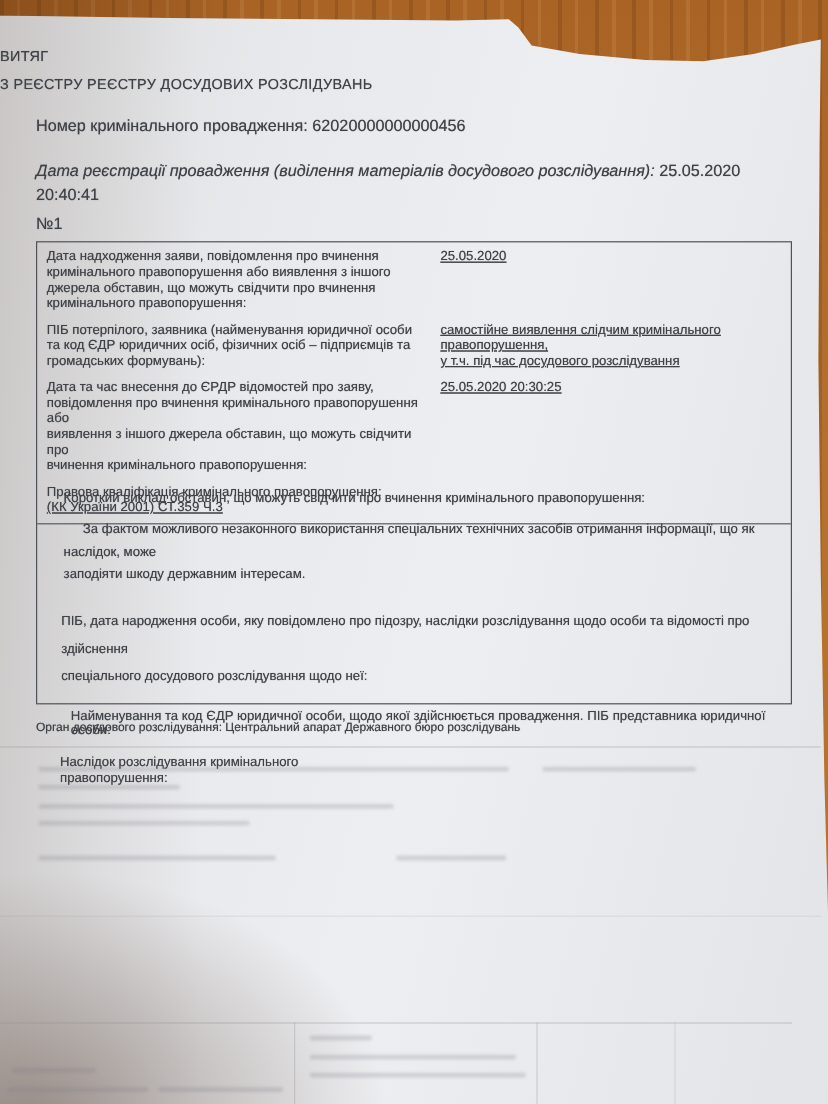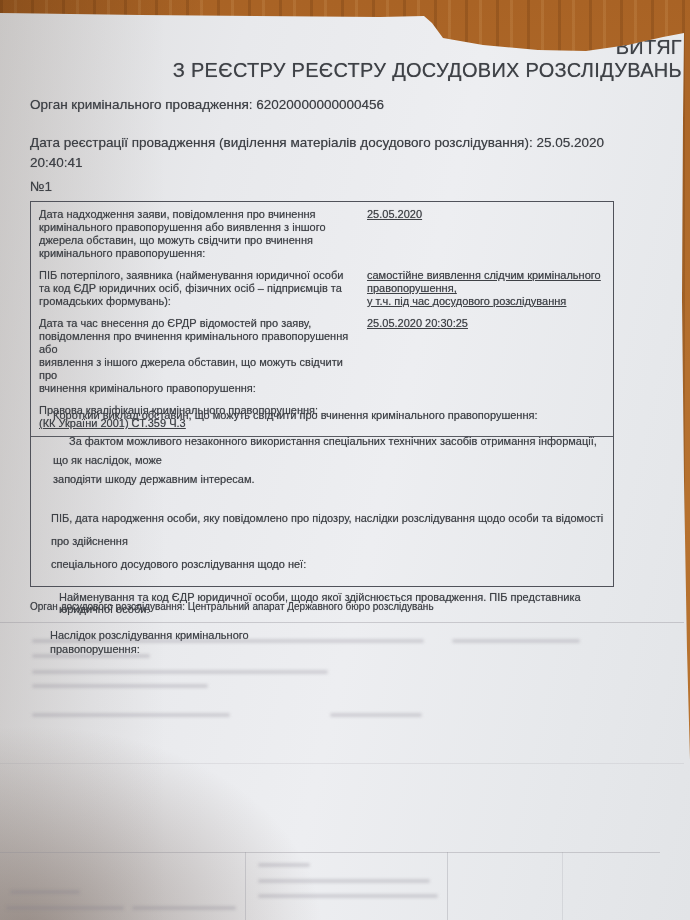--- a/index.html
+++ b/index.html
@@ -25,27 +25,27 @@
       684px 33px,683px 120px,682px 300px,684px 480px,687px 650px,
       690px 760px,690px 920px,0 920px);
     background:
       radial-gradient(ellipse 430px 300px at 30px 930px, rgba(92,72,60,0.50), rgba(92,72,60,0) 68%),
       linear-gradient(90deg, rgba(125,112,102,0.20), rgba(125,112,102,0) 24%),
       linear-gradient(103deg,#dcdcdd 0%,#e8e9ec 28%,#edeef1 55%,#e6e8eb 82%,#e2e4e7 100%);
     color:#3e4146;
   }
   .paper *{position:absolute;}
   .soft{text-shadow:0 0 0.7px rgba(62,65,70,0.65);}
-  .title{left:0;right:8px;top:36px;text-align:right;font-size:20px;line-height:23px;letter-spacing:0.3px;}
+  .title{left:0;right:8px;top:36px;text-align:left;font-size:12px;line-height:23px;letter-spacing:0.3px;}
   .meta1{left:30px;top:97px;font-size:13.5px;}
   .meta2{left:30px;top:133px;width:600px;font-size:13.5px;line-height:20px;position:absolute;}
   .recno{left:30px;top:179px;font-size:13.5px;}
   
   .ex-table{
-    left:30px;top:201px;width:584px;height:386px;box-sizing:border-box;
+    left:30px;top:201px;width:630px;height:386px;box-sizing:border-box;
     border:1.5px solid #50525a;
   }
   .ex-table .rows{position:absolute;left:0;right:0;top:0;padding:6px 8px 2px 8px;border-bottom:1px solid #595b62;}
   .trow{position:relative;display:flex;margin-bottom:9px;}
   .tlabel{position:relative;width:316px;padding-right:12px;font-size:11px;line-height:13px;white-space:pre-line;}
   .tvalue{position:relative;flex:1;font-size:11px;line-height:13px;white-space:pre-line;text-decoration:underline;}
   .sections{position:absolute;left:14px;right:0;top:198px;padding:0 8px;}
   .sections>div{position:relative;font-size:11px;}
   .sum-head{margin-top:9px;}
   .sum-text{margin-top:11px;line-height:19px;text-indent:16px;white-space:pre-line;}
@@ -64,26 +64,26 @@
 <div class="wood"></div>
 
 <div class="paper">
 
   <div class="title soft">
     <span style="position:relative;display:block;">ВИТЯГ</span>
     <span style="position:relative;display:block;">З РЕЄСТРУ РЕЄСТРУ ДОСУДОВИХ РОЗСЛІДУВАНЬ</span>
   </div>
 
   <div class="meta1 soft">
-    <span style="position:relative;">Орган кримінального провадження:</span> 
+    <span style="position:relative;">Номер кримінального провадження:</span> 
     <span style="position:relative;">62020000000000456</span>
   </div>
 
   <div class="meta2 soft">
-    <span style="position:relative;">Дата реєстрації провадження (виділення матеріалів досудового розслідування):</span> 
+    <span style="position:relative;font-style:italic;">Дата реєстрації провадження (виділення матеріалів досудового розслідування):</span> 
     <span style="position:relative;">25.05.2020 20:40:41</span>
   </div>
 
   <div class="recno soft">№1</div>
 
   <div class="ex-table">
     <div class="rows">
       <div class="trow">
         <div class="tlabel soft">Дата надходження заяви, повідомлення про вчинення
 кримінального правопорушення або виявлення з іншого

